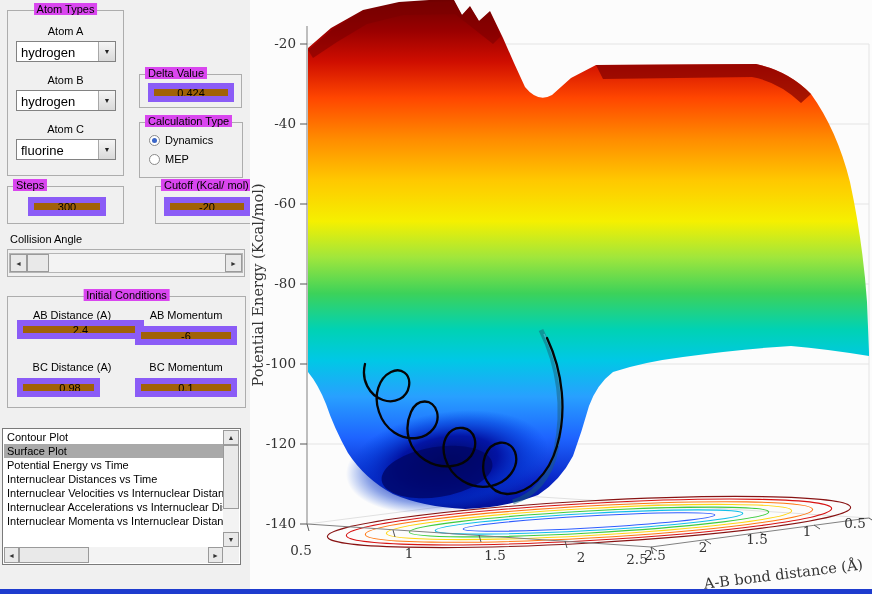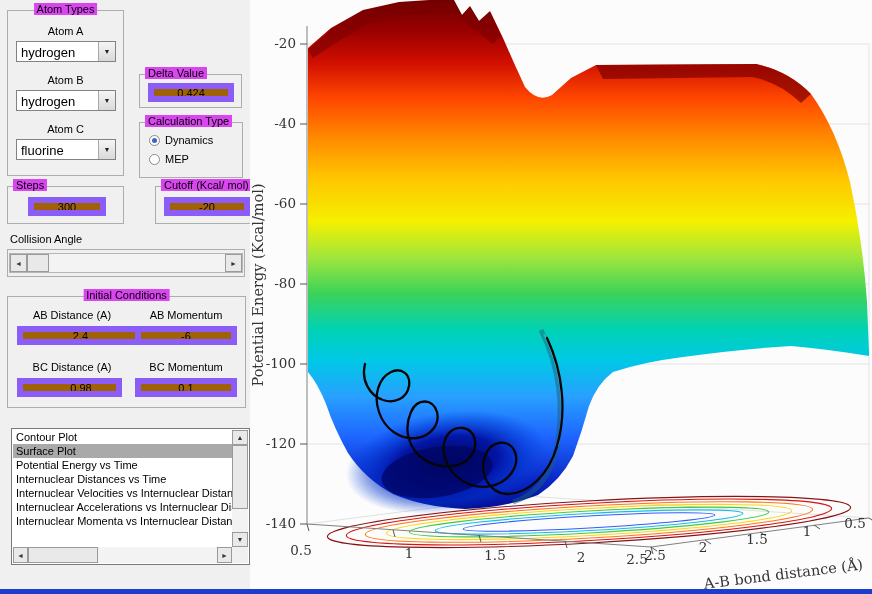--- a/index.html
+++ b/index.html
@@ -25,21 +25,21 @@
   .rc { width:11px; height:11px; border-radius:50%; border:1px solid #8a8a8a; background:#fff; position:relative; flex:none; }
   .rc .dot { display:none; position:absolute; left:2px; top:2px; width:5px; height:5px; border-radius:50%; background:#3a66c8; }
   .radio-row[data-selected="true"] .dot { display:block; }
 
   
   .sb { position:absolute; background:#f3f3f3; border:1px solid #c8c8c8; }
   .sb-btn { position:absolute; background:#e9e9e9; border:1px solid #9a9a9a; display:flex; align-items:center; justify-content:center; font-size:7px; color:#333; }
   .sb-thumb { position:absolute; background:#e9e9e9; border:1px solid #9a9a9a; }
 
   
-  #listbox { position:absolute; left:11px; top:428px; width:239px; height:137px; background:#fff; border:1px solid #7a7a7a; }
+  #listbox { position:absolute; left:2px; top:428px; width:239px; height:137px; background:#fff; border:1px solid #7a7a7a; }
   .lb-items { position:absolute; left:1px; top:1px; right:17px; bottom:17px; overflow:hidden; }
   .lb-item { height:14px; line-height:14px; padding-left:3px; white-space:nowrap; overflow:hidden; font-size:11px; }
   .lb-item[data-selected="true"] { background:#a9a9a9; }
 
   
   #plot-wrap { position:absolute; left:250px; top:0; width:622px; height:594px; background:#fcfcfc; }
   .stick { font-family:"DejaVu Serif", serif; fill:#333; }
 
   #bottom-bar { position:absolute; left:0; bottom:0; width:100%; height:5px; z-index:50; }
 </style>
@@ -103,25 +103,25 @@
       <span class="sb-btn" style="left:0;top:0;width:17px;height:18px;">◄</span>
       <span class="sb-thumb" style="left:17px;top:0;width:22px;height:18px;"></span>
       <span class="sb-btn" style="right:0;top:0;width:17px;height:18px;">►</span>
     </div>
   </div>
 
   <div class="gpanel" style="left:7px;top:296px;width:239px;height:112px;">
     <span class="gtitle ctr">Initial Conditions</span>
     <div class="lbl" style="left:8px;top:12px;width:112px;">AB Distance (A)</div>
     <div class="lbl" style="left:126px;top:12px;width:104px;">AB Momentum</div>
-    <input class="tf" style="left: 9px; top: 29px; width: 127px;" value="2.4">
+    <input class="tf" style="left: 9px; top: 23px; width: 127px;" value="2.4">
     <input class="tf" style="left: 127px; top: 29px; width: 102px;" value="-6">
     <div class="lbl" style="left:8px;top:64px;width:112px;">BC Distance (A)</div>
     <div class="lbl" style="left:126px;top:64px;width:104px;">BC Momentum</div>
-    <input class="tf" style="left: 9px; top: 81px; width: 105px; padding-left: 23px;" value="0.98">
+    <input class="tf" style="left: 9px; top: 81px; width: 83px; padding-left: 23px;" value="0.98">
     <input class="tf" style="left: 127px; top: 81px; width: 102px;" value="0.1">
   </div>
 
   <div id="listbox">
     <div class="lb-items">
       <div class="lb-item" data-selected="false">Contour Plot</div>
       <div class="lb-item" data-selected="true">Surface Plot</div>
       <div class="lb-item" data-selected="false">Potential Energy vs Time</div>
       <div class="lb-item" data-selected="false">Internuclear Distances vs Time</div>
       <div class="lb-item" data-selected="false">Internuclear Velocities vs Internuclear Distance</div>

